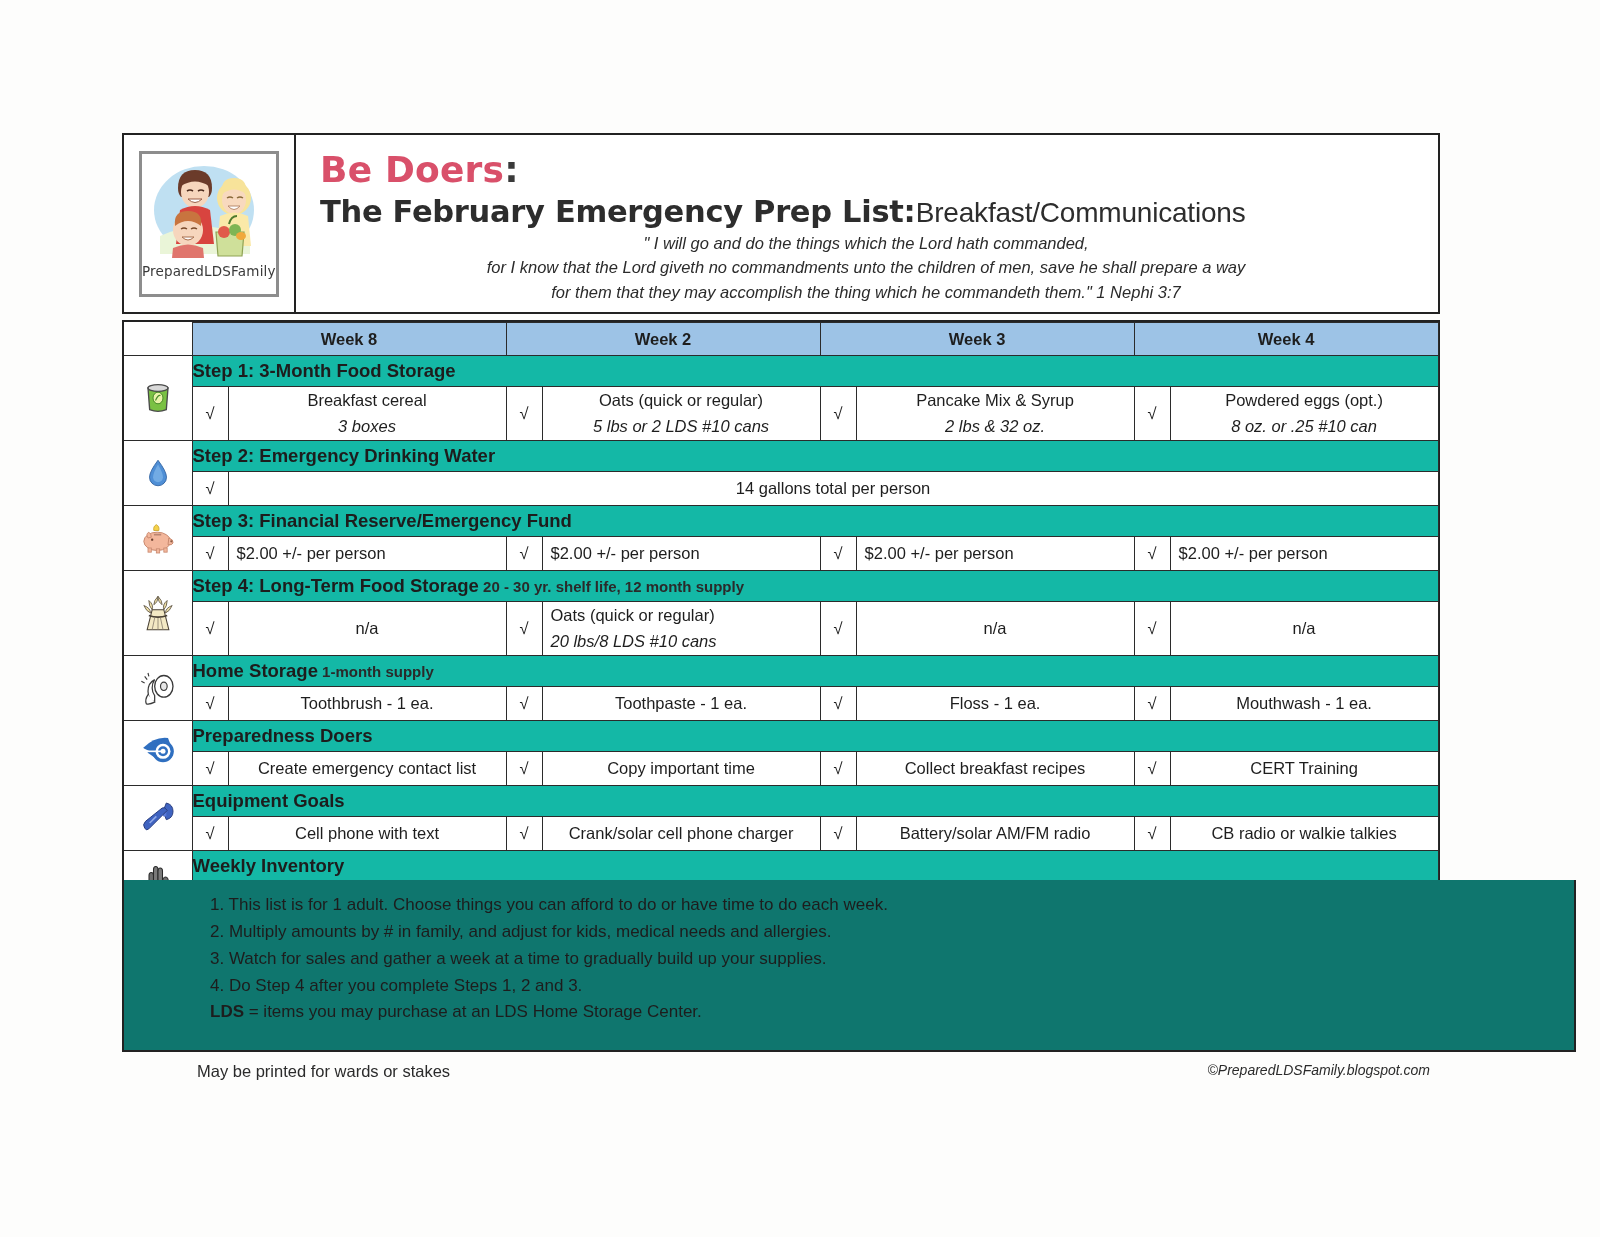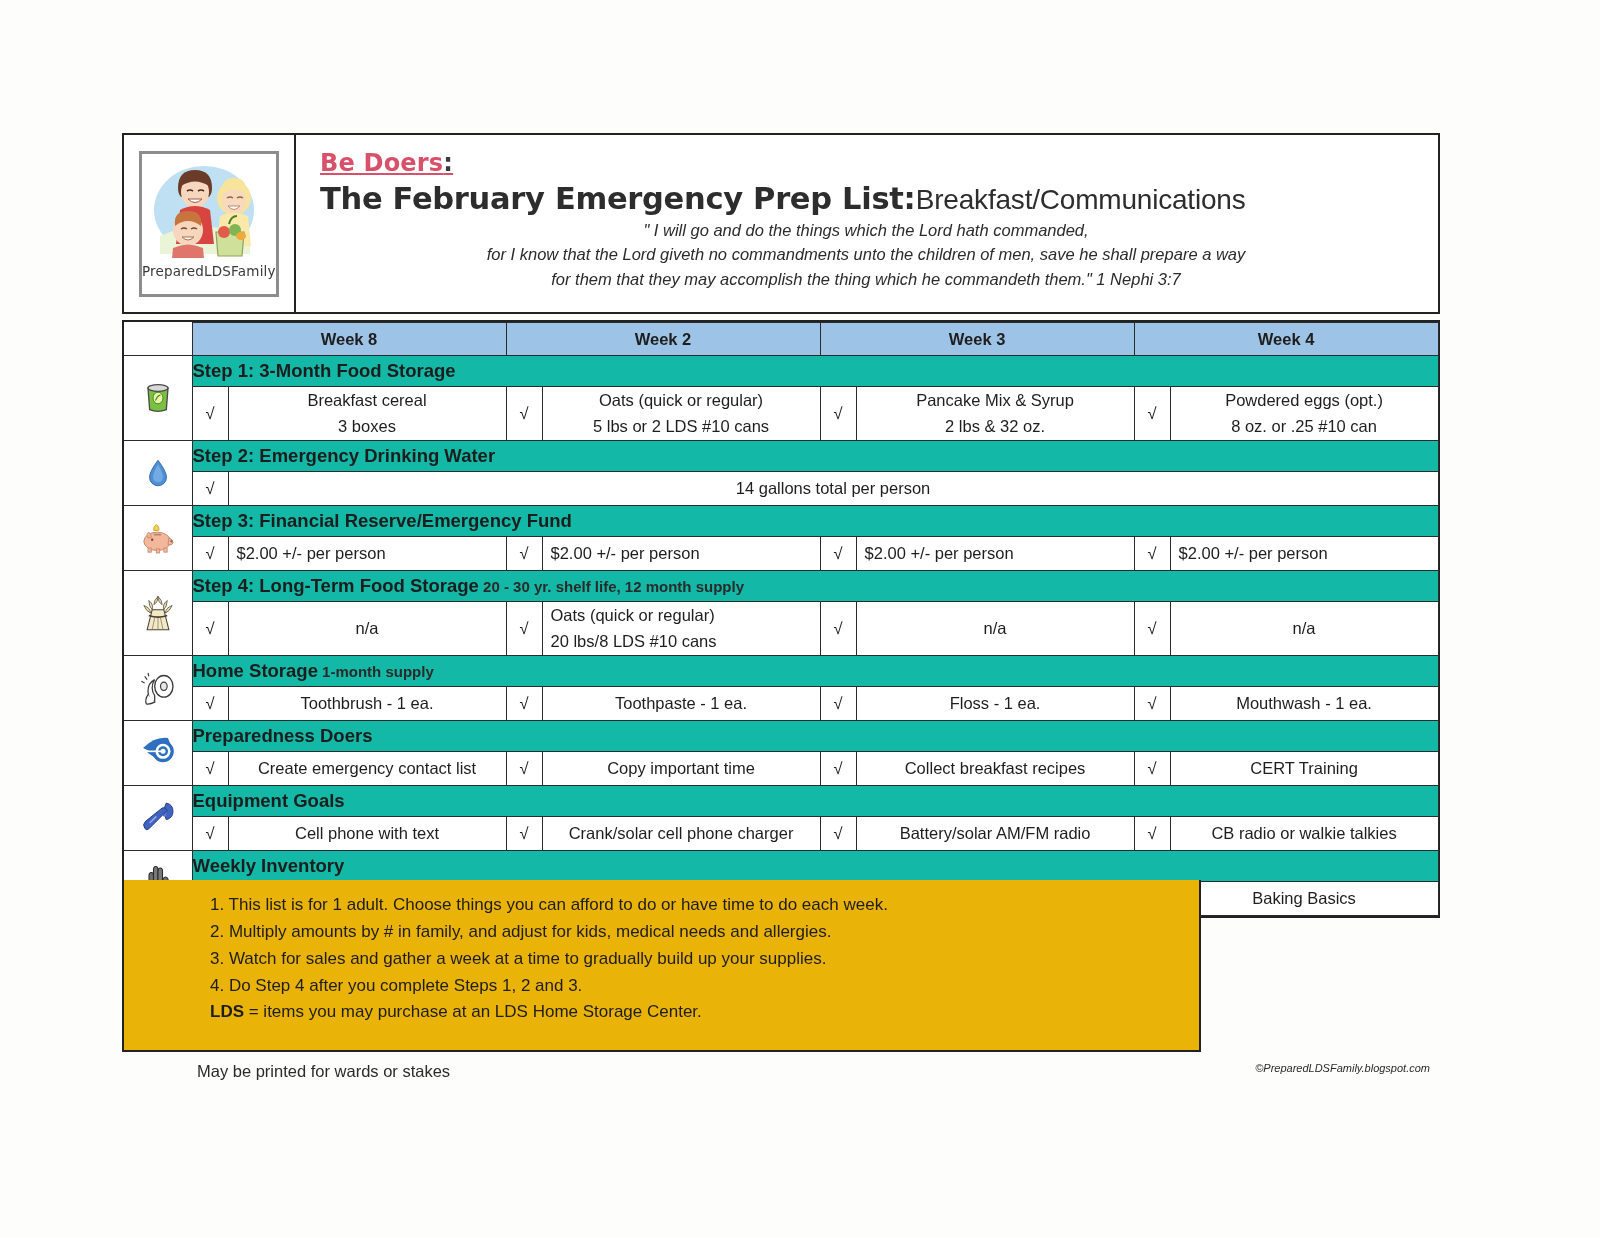--- a/index.html
+++ b/index.html
@@ -68,25 +68,24 @@
   }
 
   .header-text {
     flex: 1;
     padding: 12px 18px 6px 22px;
     box-sizing: border-box;
   }
   .be-doers {
     font-family: "DejaVu Sans", sans-serif;
     font-weight: bold;
-    font-size: 24px;
+    font-size: 36px;
     color: #d9506a;
     letter-spacing: .2px;
     margin: 2px 0 4px 2px;
-    text-decoration: underline;
   }
   .be-doers .colon { color: #3a3a3a; }
   .title-line {
     margin: 0 0 2px 2px;
     white-space: nowrap;
   }
   .title-main {
     font-family: "DejaVu Sans", sans-serif;
     font-weight: bold;
     font-size: 30.5px;
@@ -157,21 +156,21 @@
     font-family: "DejaVu Sans", sans-serif;
     cursor: pointer;
   }
   .itemcell {
     text-align: center;
     padding: 5px 6px;
     line-height: 1.55;
   }
   .itemcell.left { text-align: left; padding-left: 8px; }
   .itemcell .l1 { display: block; }
-  .itemcell .l2 { display: block; }
+  .itemcell .l2 { display: block; font-style: italic; }
 
   .weekhead {
     background: #9dc3e6;
     text-align: center;
     font-weight: bold;
     font-size: 18.5px;
     color: #1d1d1d;
     height: 32px;
     font-family: "Liberation Sans", sans-serif;
   }
@@ -196,26 +195,26 @@
 
   .rowtall { height: 54px; }
   .rowshort { height: 34px; }
   .water-row { text-align: center; }
 
   
   .notes-box {
     position: absolute;
     left: 122px;
     top: 880px;
-    width: 1079px;
+    width: 1454px;
     height: 172px;
     border: 2px solid #222;
     border-top: none;
     box-sizing: border-box;
-    background: #eab308;
+    background: #0f766e;
     padding: 12px 0 0 86px;
   }
   .note-line {
     font-size: 17px;
     line-height: 1.58;
     color: #1d1d1d;
     font-family: "Liberation Sans", sans-serif;
     white-space: nowrap;
   }
   .note-line b { font-weight: bold; }
@@ -234,21 +233,21 @@
     left: 75px;
     top: 10px;
     font-size: 16.5px;
     color: #2b2b2b;
     font-family: "Liberation Sans", sans-serif;
   }
   .footer-right {
     position: absolute;
     right: 10px;
     top: 10px;
-    font-size: 11px;
+    font-size: 14px;
     font-style: italic;
     color: #2b2b2b;
     font-family: "Liberation Sans", sans-serif;
   }
 </style>
 </head>
 <body>
 
 <div id="scan">
 

